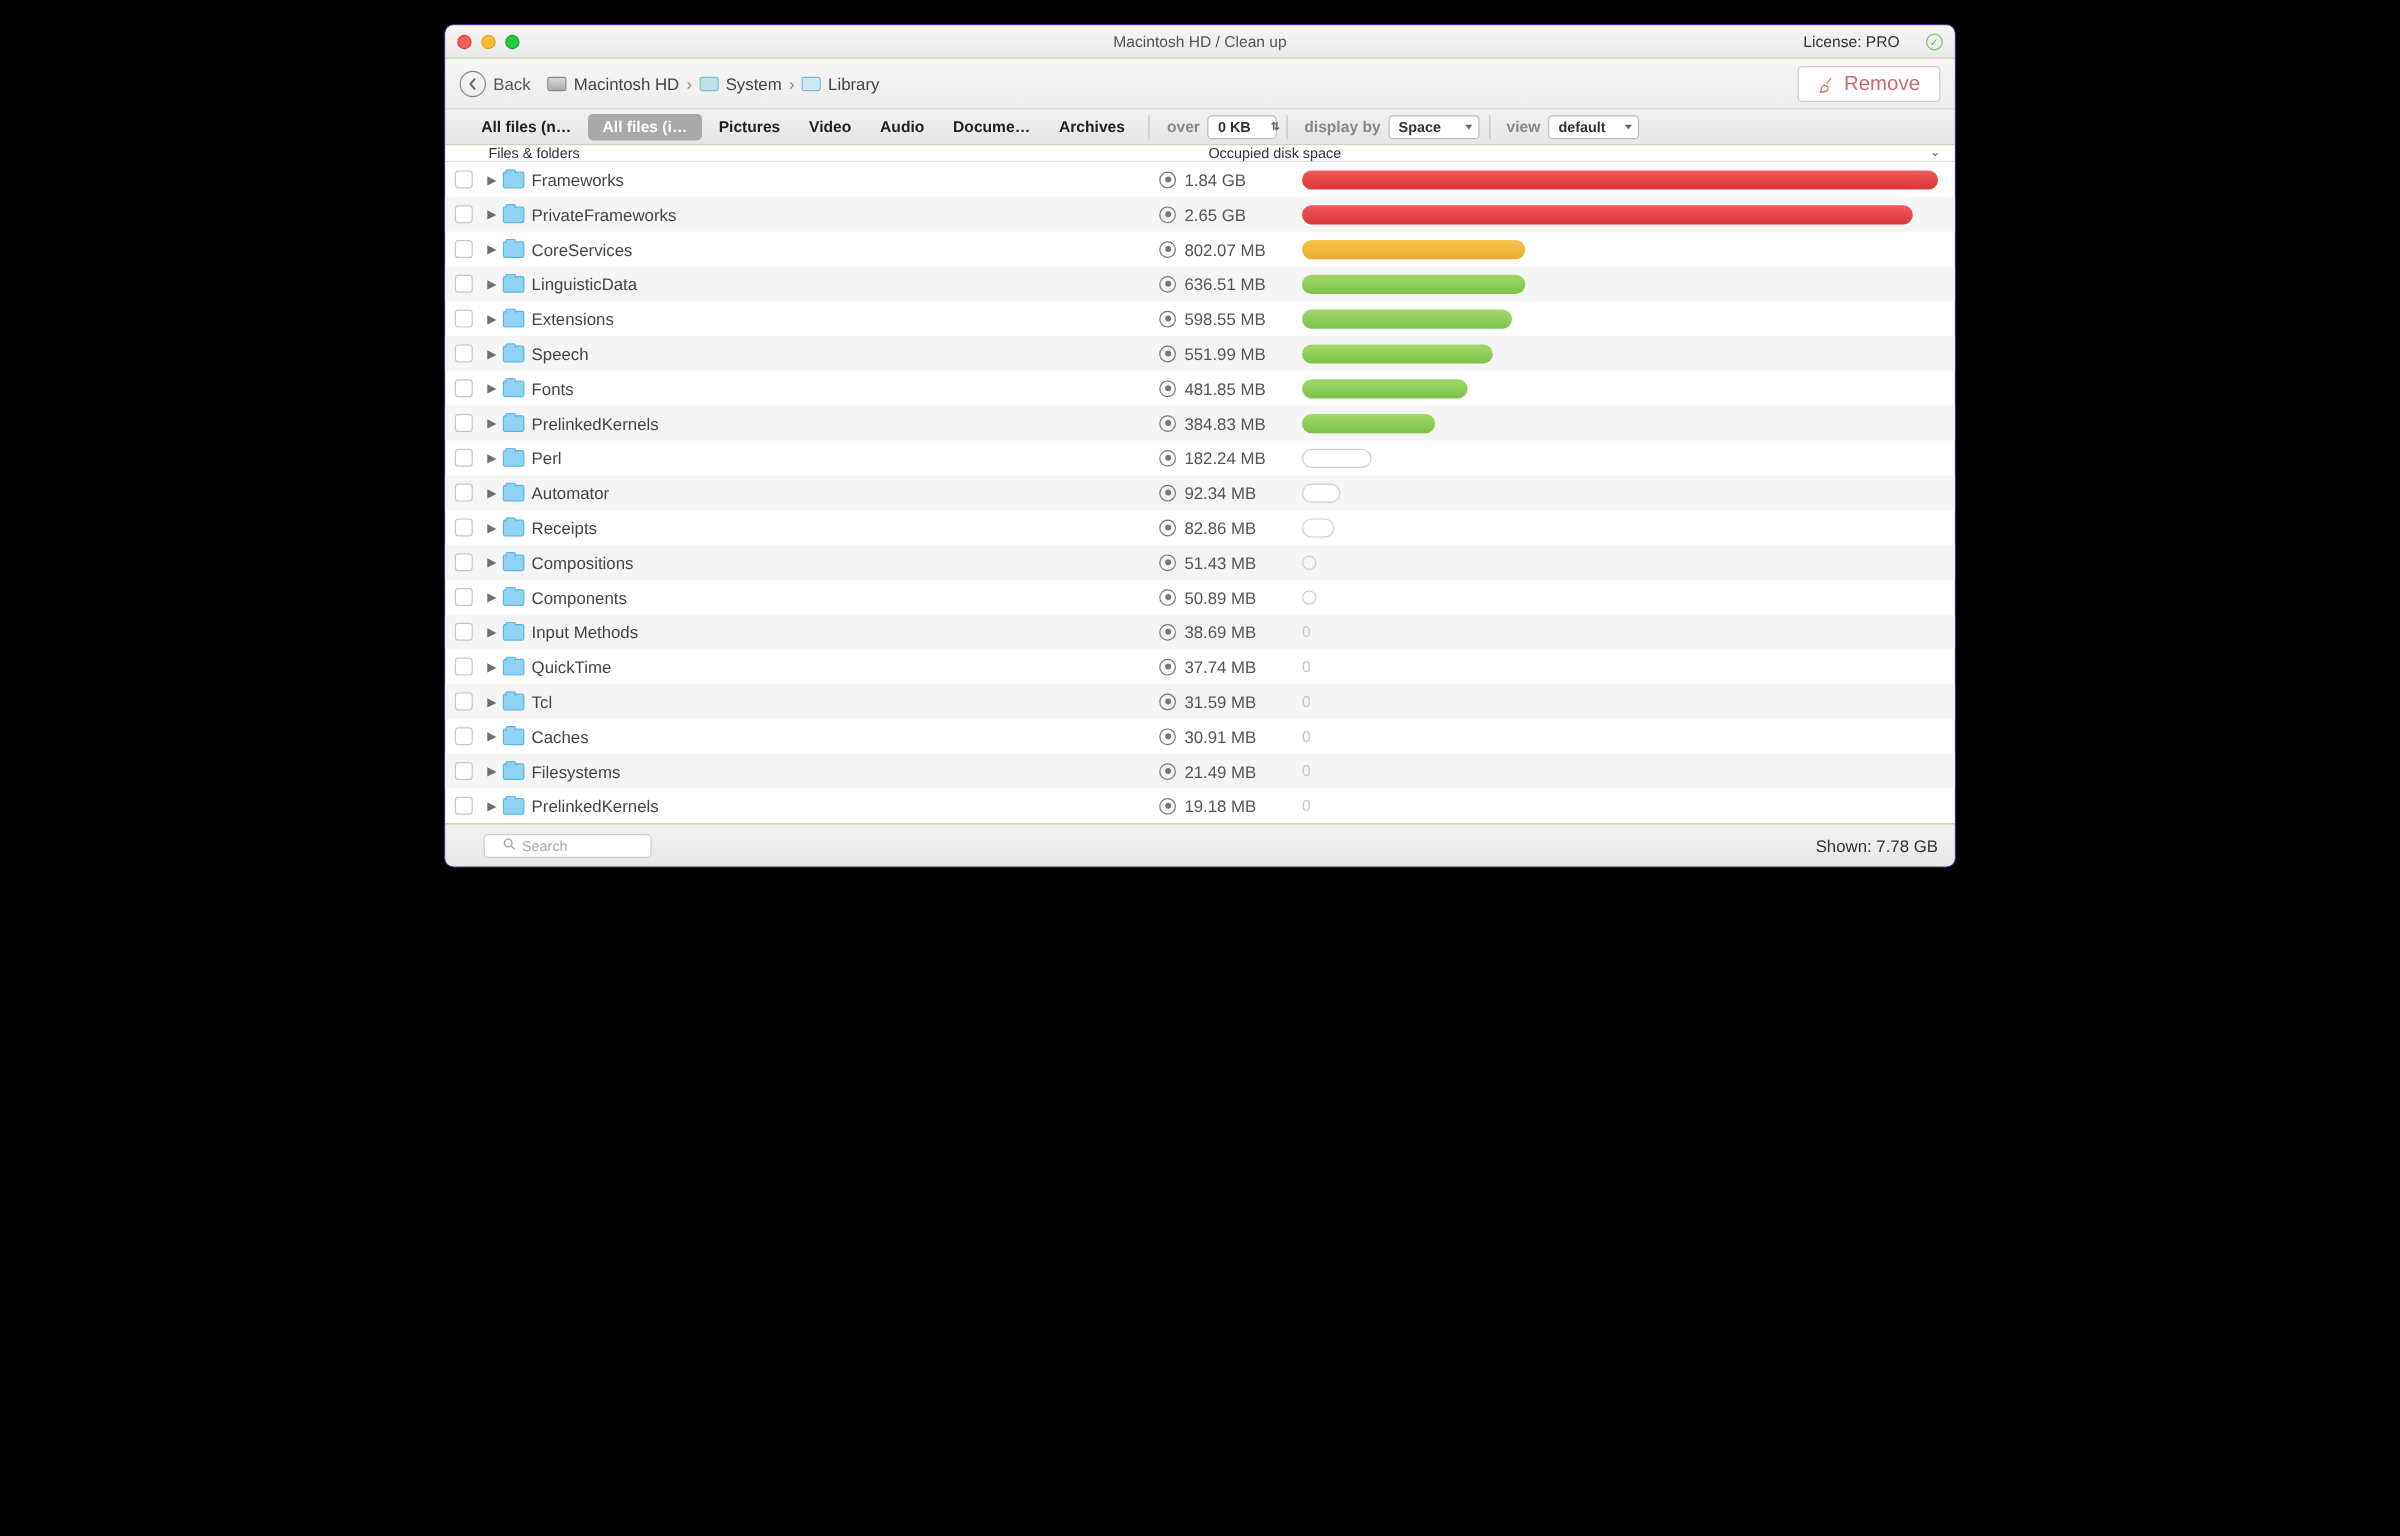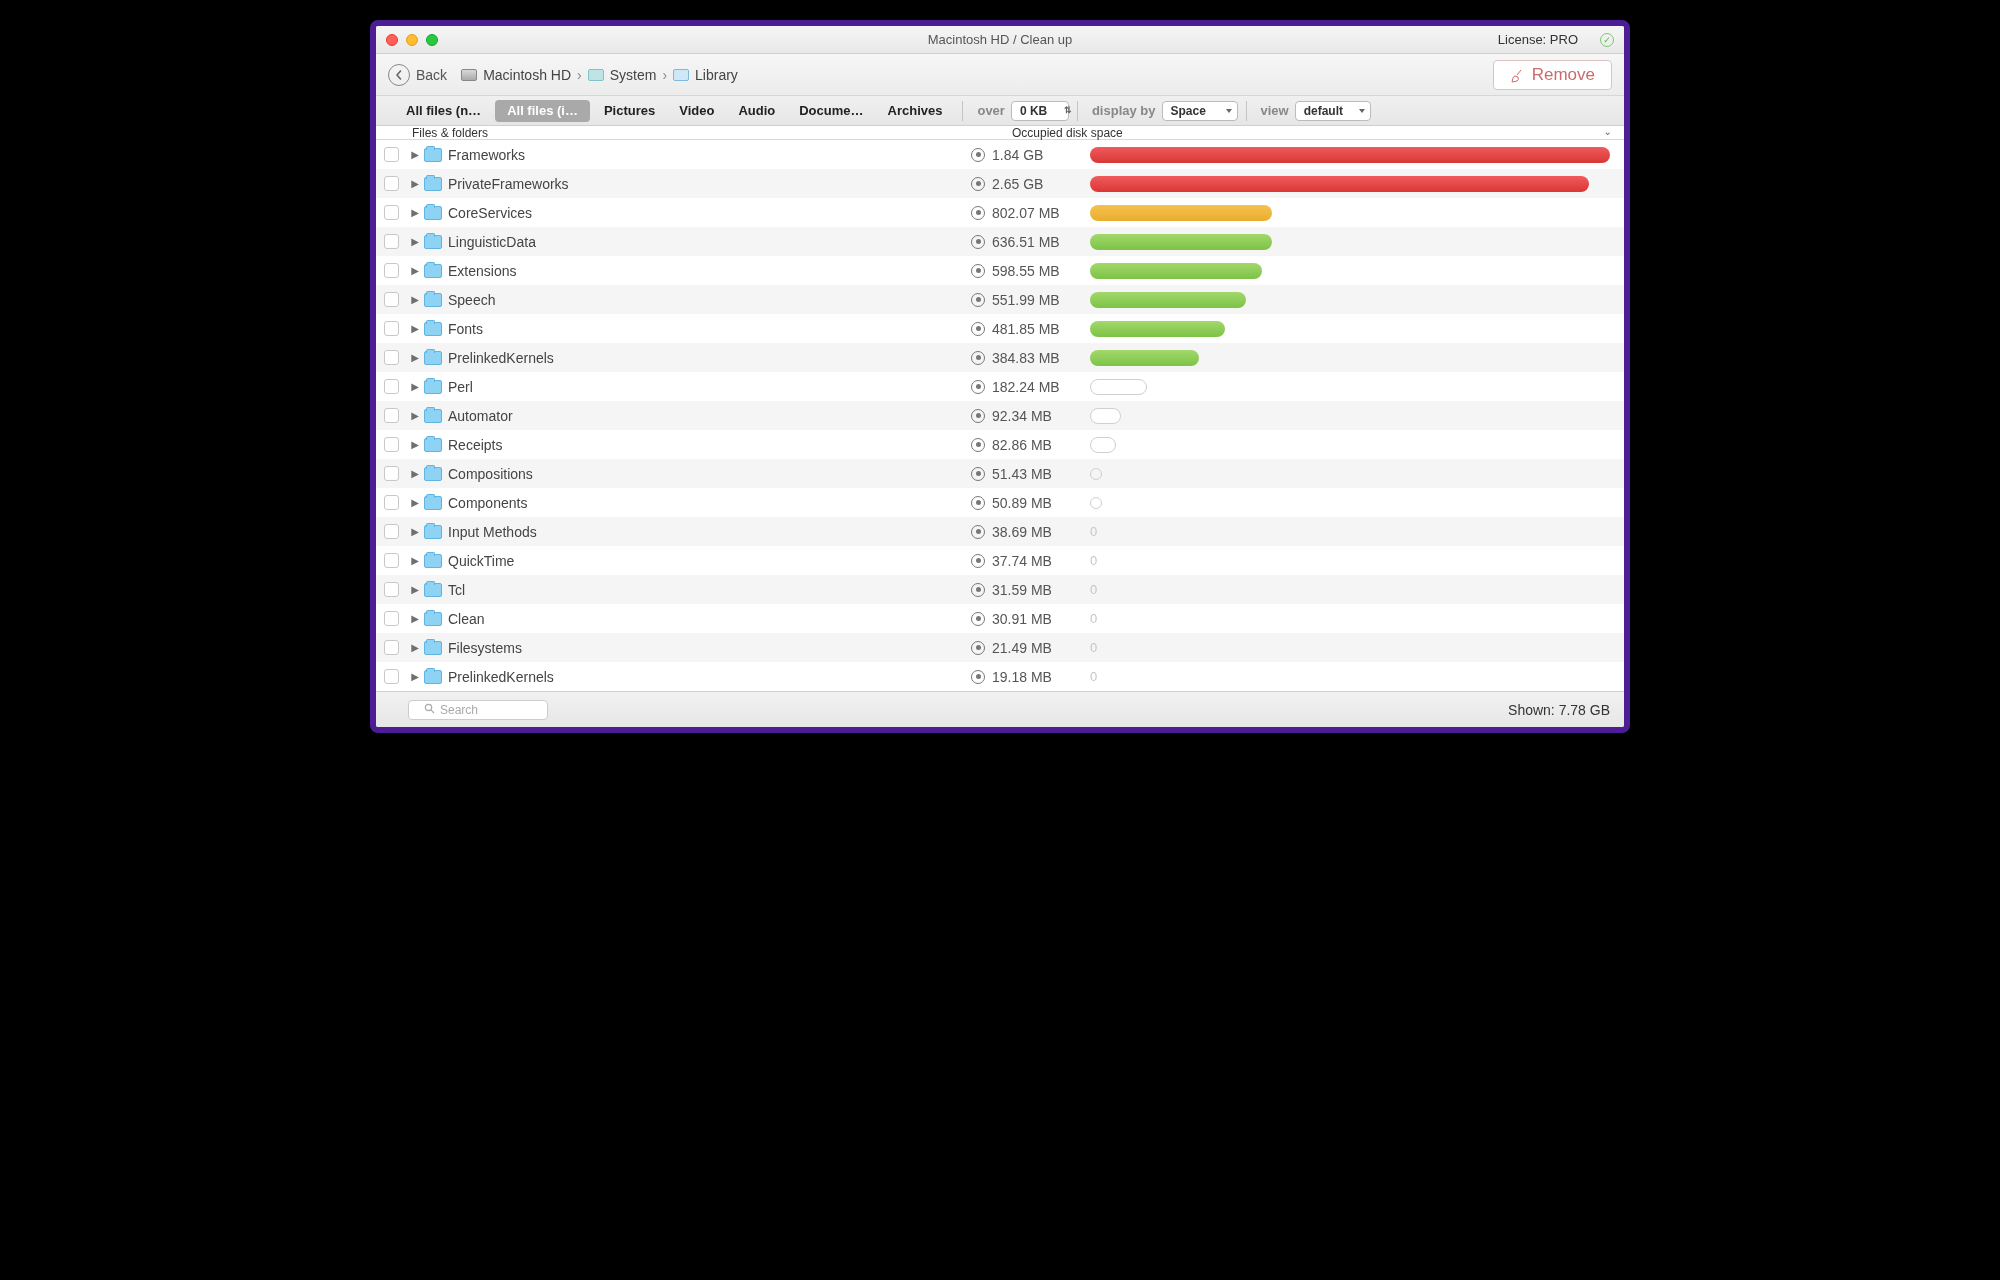--- a/index.html
+++ b/index.html
@@ -14,21 +14,21 @@
     align-items: flex-start;
     justify-content: center;
     padding-top: 20px;
   }
   .window {
     width: 1260px;
     background: #bef264;
     border-radius: 8px;
     box-shadow: 0 20px 60px rgba(0,0,0,0.6);
     overflow: hidden;
-    border: 6px solid #4c1d95;
+    border: 1px solid #4c1d95;
   }
   
   .titlebar {
     height: 28px;
     background: linear-gradient(#f6f6f6, #e8e8e8);
     display: flex;
     align-items: center;
     padding: 0 10px;
     border-bottom: 1px solid #d0d0d0;
     position: relative;
@@ -557,21 +557,21 @@
           <div class="bar none">0</div>
         </div>
       </div>
       <div class="row">
         <div class="cb">
           <div class="cb-box"></div>
         </div>
         <div class="disc">▶</div>
         <div class="fname">
           <span class="ficon"></span>
-          <span>Clean</span>
+          <span>Caches</span>
         </div>
         <div class="target">
           <span class="target-icon"></span>
         </div>
         <div class="size">30.91 MB</div>
         <div class="barcell">
           <div class="bar none">0</div>
         </div>
       </div>
       <div class="row alt">

